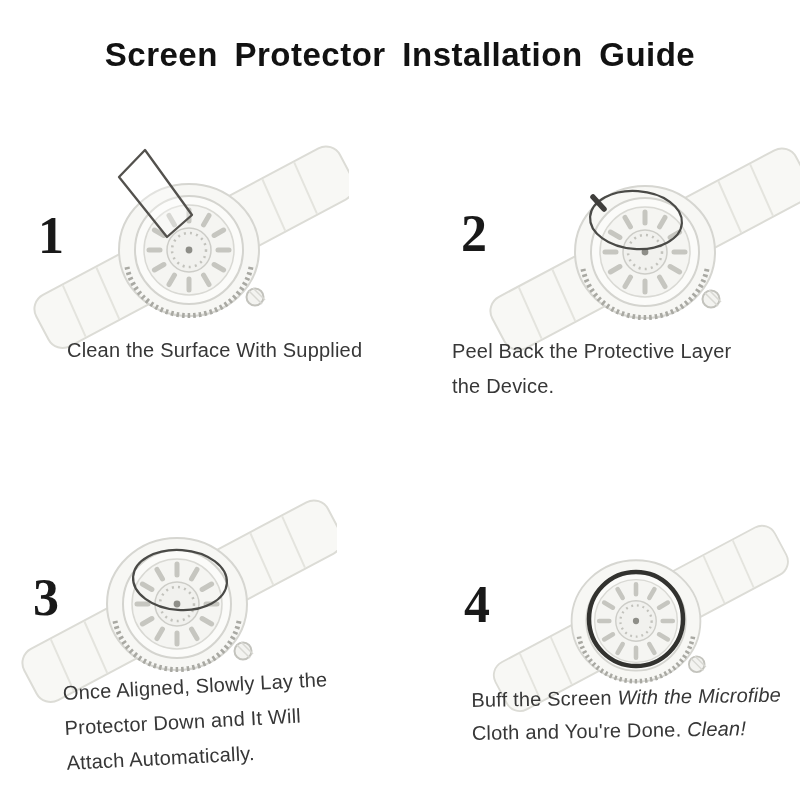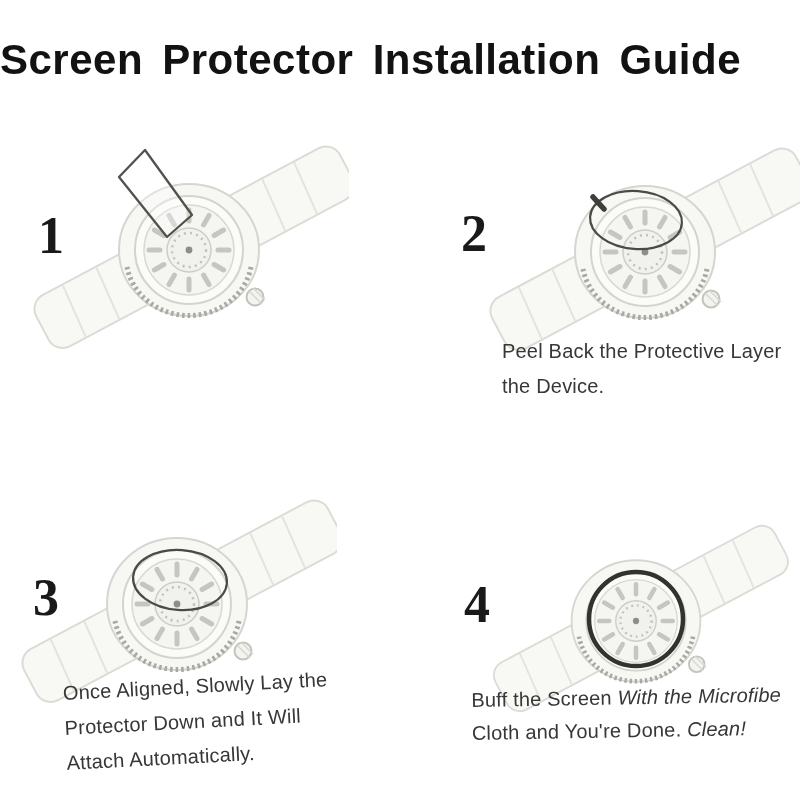--- a/index.html
+++ b/index.html
@@ -1,43 +1,43 @@
 <!DOCTYPE html>
 <html><head>
 <meta charset="utf-8">
 <style>
   html,body{margin:0;padding:0;background:#ffffff;}
   .page{
     position:relative;width:800px;height:800px;background:#ffffff;
     font-family:"Liberation Sans", sans-serif;overflow:hidden;
   }
   .title{
-    position:absolute;top:36px;left:0;width:100%;
-    font-size:42px;font-weight:bold;color:#121212;
+    position:absolute;top:36px;left:0;width:100%;text-align:center;
+    font-size:33px;font-weight:bold;color:#121212;
     letter-spacing:.5px;word-spacing:7px;
   }
   .step-number{
     position:absolute;font-family:"Liberation Serif", serif;
     font-weight:bold;font-size:52px;line-height:1;color:#191919;
   }
   .n1{left:38px;top:210px;}
   .n2{left:461px;top:208px;}
   .n3{left:33px;top:572px;}
   .n4{left:464px;top:579px;}
   .figure{position:absolute;width:320px;height:210px;}
   .f1{left:29px;top:145px;}
   .f2{left:485px;top:147px;}
   .f3{left:17px;top:499px;}
   .f4{left:476px;top:516px;}
   .step-text{
     position:absolute;font-size:20px;line-height:35px;color:#373737;
     letter-spacing:.2px;white-space:nowrap;
   }
   .t1{left:67px;top:333px;}
-  .t2{left:502px;top:334px;}
+  .t2{left:452px;top:334px;}
   .t3{left:62px;top:676px;transform:rotate(-3deg);transform-origin:0 0;}
   .t4{left:471px;top:684px;line-height:33px;transform:rotate(-1deg);transform-origin:0 0;}
   .em{font-style:italic;}
   .fade-strip{
     position:absolute;left:0;top:769px;width:430px;height:31px;
     background:linear-gradient(rgba(255,255,255,0), #ffffff 60%);
     pointer-events:none;
   }
   svg{display:block;}
 </style>
@@ -76,20 +76,21 @@
   </svg>
 
   <div class="title">Screen Protector Installation Guide</div>
 
   <div class="step-number n1">1</div>
   <svg class="figure f1" viewBox="0 0 320 210">
     <use href="#watch"></use>
     <polygon points="90,32 116,5 163,70 138,92" fill="#ffffff" fill-opacity="0.3" stroke="#53514d" stroke-width="2.3" stroke-linejoin="round"></polygon>
   </svg>
   <div class="step-text t1">
+    <div>Clean the Surface With Supplied</div>
   </div>
 
   <div class="step-number n2">2</div>
   <svg class="figure f2" viewBox="0 0 320 210">
     <use href="#watch"></use>
     <ellipse cx="151" cy="73" rx="46" ry="29" transform="rotate(4 151 73)" fill="none" stroke="#4a4a47" stroke-width="2.2"></ellipse>
     <path d="M108 50 L119 62" stroke="#3f3e3b" stroke-width="5.5" stroke-linecap="round"></path>
   </svg>
   <div class="step-text t2">
     <div>Peel Back the Protective Layer</div>

